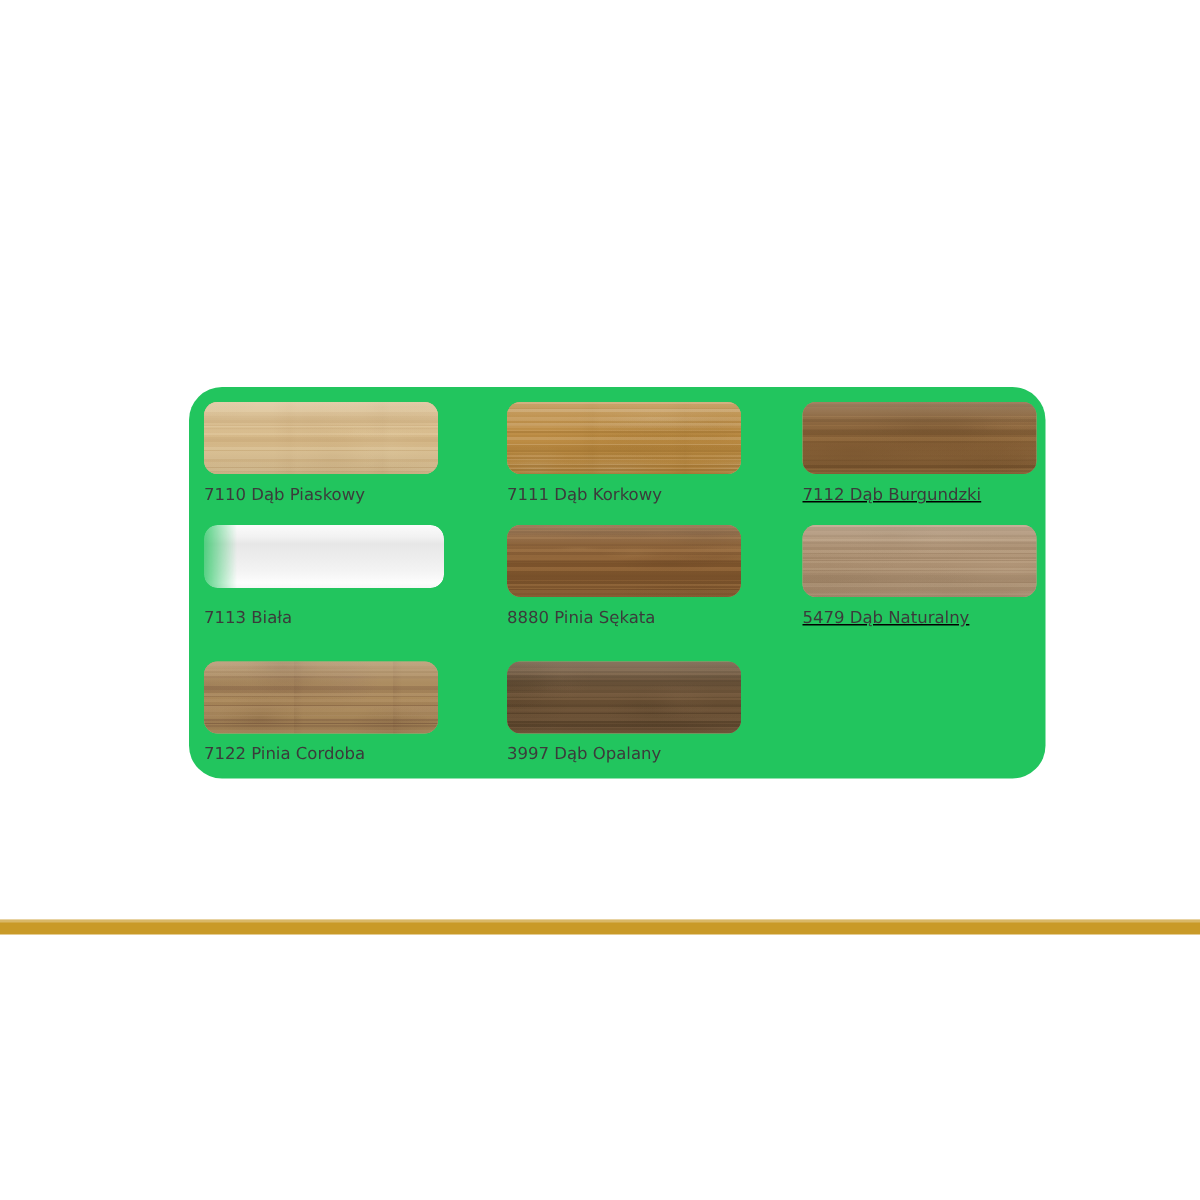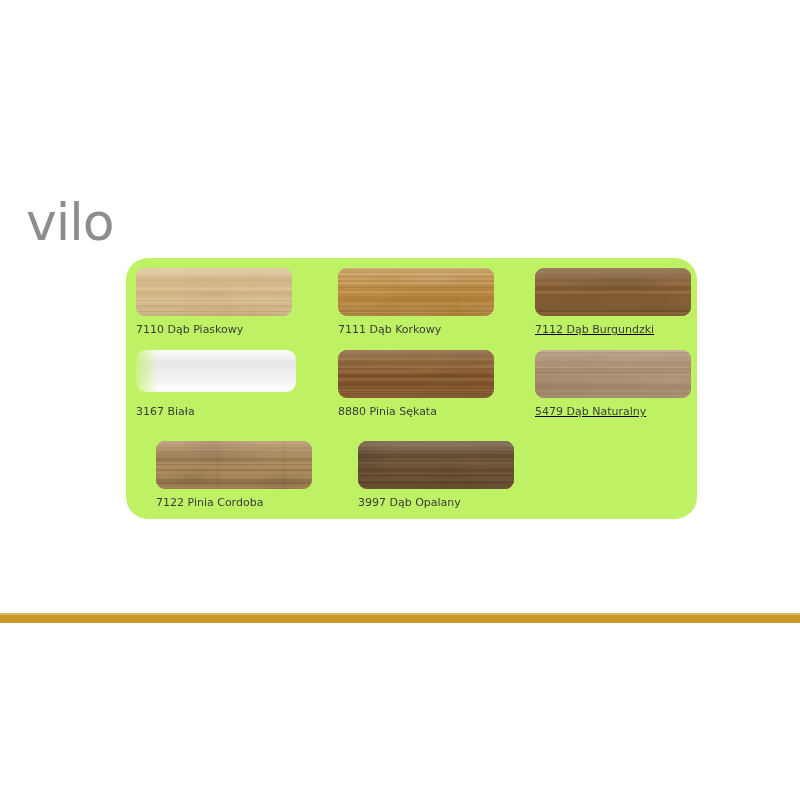--- a/index.html
+++ b/index.html
@@ -27,41 +27,41 @@
     font-weight: 400;
     fill: #8d8d8d;
     letter-spacing: -1px;
   }
 
   
   #swatch-panel {
     position: absolute;
     left: 126px; top: 258px;
     width: 571px; height: 261px;
-    background: #bef264;
+    background: #22c55e;
     border-radius: 22px;
   }
 
   .swatch-grid {
     position: absolute;
     left: 0; top: 0; right: 0; bottom: 0;
   }
 
   .swatch-cell {
     position: absolute;
     width: 168px;
   }
   
   .col-0 { left: 10px; }
   .col-1 { left: 212px; }
   .col-2 { left: 409px; text-decoration: underline; }
   
   .row-0 { top: 10px; }
   .row-1 { top: 92px; }
-  .row-2 { top: 183px; margin-left: 20px; }
+  .row-2 { top: 183px; }
 
   .swatch-chip {
     position: relative;
     width: 156px;
     height: 48px;
     border-radius: 9px;
     overflow: hidden;
     background: #cbb089;
   }
   .swatch-chip .grain {
@@ -115,25 +115,20 @@
   #gold-bar .bar-top-soft {
     position: absolute; left: 0; top: 0; width: 100%; height: 2px;
     background: rgba(255,255,255,0.30);
   }
 </style>
 </head>
 <body>
 
 <div id="page">
 
-  <div id="brand-logo">
-    <svg width="120" height="56" viewBox="0 0 120 56">
-      <text class="logo-text" x="0" y="44">vilo</text>
-    </svg>
-  </div>
 
   <div id="swatch-panel">
     <div class="swatch-grid" id="swatch-grid">
         <div class="swatch-cell col-0 row-0">
           <div class="swatch-chip">
             <div class="grain" style="background: linear-gradient(rgba(224, 200, 157, 0.44) 0%, rgba(224, 200, 157, 0.44) 2.8%, rgba(224, 200, 157, 0.35) 2.8%, rgba(224, 200, 157, 0.35) 5.79%, rgba(224, 200, 157, 0.3) 5.79%, rgba(224, 200, 157, 0.3) 7.8%, rgba(210, 180, 132, 0.447) 7.8%, rgba(210, 180, 132, 0.447) 8.7%, rgba(224, 200, 157, 0.35) 8.7%, rgba(224, 200, 157, 0.35) 11.02%, rgba(224, 200, 157, 0.43) 11.02%, rgba(224, 200, 157, 0.43) 13.77%, rgba(210, 180, 132, 0.475) 13.77%, rgba(210, 180, 132, 0.475) 17.67%, rgba(210, 180, 132, 0.63) 17.67%, rgba(210, 180, 132, 0.63) 19.66%, rgba(196, 163, 114, 0.34) 19.66%, rgba(196, 163, 114, 0.34) 21.77%, rgba(196, 163, 114, 0.4) 21.77%, rgba(196, 163, 114, 0.4) 24.77%, rgba(196, 163, 114, 0.506) 24.77%, rgba(196, 163, 114, 0.506) 28.6%, rgba(210, 180, 132, 0.37) 28.6%, rgba(210, 180, 132, 0.37) 31.86%, rgba(196, 163, 114, 0.392) 31.86%, rgba(196, 163, 114, 0.392) 33.25%, rgba(224, 200, 157, 0.52) 33.25%, rgba(224, 200, 157, 0.52) 34.31%, rgba(210, 180, 132, 0.208) 34.31%, rgba(210, 180, 132, 0.208) 35.69%, rgba(196, 163, 114, 0.373) 35.69%, rgba(196, 163, 114, 0.373) 37.36%, rgba(210, 180, 132, 0.408) 37.36%, rgba(210, 180, 132, 0.408) 38.68%, rgba(210, 180, 132, 0.24) 38.68%, rgba(210, 180, 132, 0.24) 42.63%, rgba(224, 200, 157, 0.467) 42.63%, rgba(224, 200, 157, 0.467) 45.93%, rgba(210, 180, 132, 0.486) 45.93%, rgba(210, 180, 132, 0.486) 46.78%, rgba(210, 180, 132, 0.518) 46.78%, rgba(210, 180, 132, 0.518) 48.11%, rgba(196, 163, 114, 0.435) 48.11%, rgba(196, 163, 114, 0.435) 51.46%, rgba(196, 163, 114, 0.514) 51.46%, rgba(196, 163, 114, 0.514) 55.4%, rgba(210, 180, 132, 0.624) 55.4%, rgba(210, 180, 132, 0.624) 59.19%, rgba(210, 180, 132, 0.47) 59.19%, rgba(210, 180, 132, 0.47) 62.08%, rgba(196, 163, 114, 0.427) 62.08%, rgba(196, 163, 114, 0.427) 62.9%, rgba(224, 200, 157, 0.63) 62.9%, rgba(224, 200, 157, 0.63) 66.35%, rgba(196, 163, 114, 0.373) 66.35%, rgba(196, 163, 114, 0.373) 68.73%, rgba(224, 200, 157, 0.5) 68.73%, rgba(224, 200, 157, 0.5) 72.06%, rgba(224, 200, 157, 0.443) 72.06%, rgba(224, 200, 157, 0.443) 73.73%, rgba(224, 200, 157, 0.42) 73.73%, rgba(224, 200, 157, 0.42) 77.31%, rgba(196, 163, 114, 0.44) 77.31%, rgba(196, 163, 114, 0.44) 78.42%, rgba(224, 200, 157, 0.467) 78.42%, rgba(224, 200, 157, 0.467) 79.86%, rgba(196, 163, 114, 0.208) 79.86%, rgba(196, 163, 114, 0.208) 81.87%, rgba(210, 180, 132, 0.443) 81.87%, rgba(210, 180, 132, 0.443) 83.65%, rgba(224, 200, 157, 0.23) 83.65%, rgba(224, 200, 157, 0.23) 87.52%, rgba(224, 200, 157, 0.255) 87.52%, rgba(224, 200, 157, 0.255) 89.65%, rgba(196, 163, 114, 0.506) 89.65%, rgba(196, 163, 114, 0.506) 90.99%, rgba(196, 163, 114, 0.282) 90.99%, rgba(196, 163, 114, 0.282) 92.33%, rgba(224, 200, 157, 0.25) 92.33%, rgba(224, 200, 157, 0.25) 95.14%, rgba(196, 163, 114, 0.3) 95.14%, rgba(196, 163, 114, 0.3) 97.25%, rgba(210, 180, 132, 0.357) 97.25%, rgba(210, 180, 132, 0.357) 99.78%, rgba(196, 163, 114, 0.533) 99.78%, rgba(196, 163, 114, 0.533) 100%), radial-gradient(24.3% 55.2% at 46.4% 24.7%, rgba(196, 163, 114, 0.3) 0%, rgba(196, 163, 114, 0.1) 48%, rgba(217, 189, 142, 0) 80%), radial-gradient(22% 58.2% at 54.9% 76%, rgba(196, 163, 114, 0.3) 0%, rgba(196, 163, 114, 0.1) 48%, rgba(217, 189, 142, 0) 80%), radial-gradient(30.1% 25.3% at 93.8% 3.9%, rgba(196, 163, 114, 0.3) 0%, rgba(196, 163, 114, 0.1) 48%, rgba(217, 189, 142, 0) 80%), radial-gradient(37.8% 47.6% at 75.6% 10.1%, rgba(196, 163, 114, 0.3) 0%, rgba(196, 163, 114, 0.1) 48%, rgba(217, 189, 142, 0) 80%), radial-gradient(25.3% 34% at 2.5% 0.9%, rgba(196, 163, 114, 0.3) 0%, rgba(196, 163, 114, 0.1) 48%, rgba(217, 189, 142, 0) 80%), radial-gradient(38.9% 24.4% at 14.2% 100.4%, rgba(230, 210, 171, 0.34) 0%, rgba(230, 210, 171, 0.1) 50%, rgba(217, 189, 142, 0) 82%), radial-gradient(29.5% 24.9% at 102.2% 99.3%, rgba(230, 210, 171, 0.34) 0%, rgba(230, 210, 171, 0.1) 50%, rgba(217, 189, 142, 0) 82%), radial-gradient(21.7% 43.7% at 77.6% 57%, rgba(230, 210, 171, 0.34) 0%, rgba(230, 210, 171, 0.1) 50%, rgba(217, 189, 142, 0) 82%), radial-gradient(17.9% 19.1% at 2.1% 3.4%, rgba(230, 210, 171, 0.34) 0%, rgba(230, 210, 171, 0.1) 50%, rgba(217, 189, 142, 0) 82%), repeating-linear-gradient(to right, rgba(217, 189, 142, 0) 0px, rgba(217, 189, 142, 0) 46px, rgba(196, 163, 114, 0.2) 57px, rgba(217, 189, 142, 0) 62px), linear-gradient(rgb(217, 189, 142), rgb(217, 189, 142));"></div>
             <div class="sheen"></div>
           </div>
           <div class="swatch-label">7110 Dąb Piaskowy</div>
         </div>
@@ -146,21 +141,21 @@
         </div>
         <div class="swatch-cell col-2 row-0">
           <div class="swatch-chip">
             <div class="grain" style="background: linear-gradient(rgba(128, 90, 50, 0.365) 0%, rgba(128, 90, 50, 0.365) 3.04%, rgba(108, 74, 38, 0.376) 3.04%, rgba(108, 74, 38, 0.376) 6.61%, rgba(128, 90, 50, 0.61) 6.61%, rgba(128, 90, 50, 0.61) 7.41%, rgba(128, 90, 50, 0.38) 7.41%, rgba(128, 90, 50, 0.38) 8.77%, rgba(128, 90, 50, 0.482) 8.77%, rgba(128, 90, 50, 0.482) 12.73%, rgba(128, 90, 50, 0.408) 12.73%, rgba(128, 90, 50, 0.408) 13.63%, rgba(128, 90, 50, 0.506) 13.63%, rgba(128, 90, 50, 0.506) 17.29%, rgba(128, 90, 50, 0.592) 17.29%, rgba(128, 90, 50, 0.592) 19.88%, rgba(152, 112, 66, 0.463) 19.88%, rgba(152, 112, 66, 0.463) 21.27%, rgba(128, 90, 50, 0.29) 21.27%, rgba(128, 90, 50, 0.29) 23.67%, rgba(108, 74, 38, 0.455) 23.67%, rgba(108, 74, 38, 0.455) 27.49%, rgba(128, 90, 50, 0.373) 27.49%, rgba(128, 90, 50, 0.373) 29.6%, rgba(128, 90, 50, 0.525) 29.6%, rgba(128, 90, 50, 0.525) 31.55%, rgba(152, 112, 66, 0.337) 31.55%, rgba(152, 112, 66, 0.337) 33.97%, rgba(128, 90, 50, 0.28) 33.97%, rgba(128, 90, 50, 0.28) 37.13%, rgba(108, 74, 38, 0.34) 37.13%, rgba(108, 74, 38, 0.34) 38.26%, rgba(108, 74, 38, 0.545) 38.26%, rgba(108, 74, 38, 0.545) 42.09%, rgba(108, 74, 38, 0.525) 42.09%, rgba(108, 74, 38, 0.525) 45.42%, rgba(128, 90, 50, 0.576) 45.42%, rgba(128, 90, 50, 0.576) 48.05%, rgba(152, 112, 66, 0.557) 48.05%, rgba(152, 112, 66, 0.557) 50.57%, rgba(152, 112, 66, 0.482) 50.57%, rgba(152, 112, 66, 0.482) 53.56%, rgba(108, 74, 38, 0.3) 53.56%, rgba(108, 74, 38, 0.3) 57.34%, rgba(128, 90, 50, 0.54) 57.34%, rgba(128, 90, 50, 0.54) 61.21%, rgba(128, 90, 50, 0.592) 61.21%, rgba(128, 90, 50, 0.592) 62.24%, rgba(152, 112, 66, 0.216) 62.24%, rgba(152, 112, 66, 0.216) 63.06%, rgba(128, 90, 50, 0.384) 63.06%, rgba(128, 90, 50, 0.384) 66.51%, rgba(128, 90, 50, 0.56) 66.51%, rgba(128, 90, 50, 0.56) 68.47%, rgba(128, 90, 50, 0.38) 68.47%, rgba(128, 90, 50, 0.38) 71.9%, rgba(128, 90, 50, 0.294) 71.9%, rgba(128, 90, 50, 0.294) 74%, rgba(128, 90, 50, 0.5) 74%, rgba(128, 90, 50, 0.5) 75.38%, rgba(128, 90, 50, 0.5) 75.38%, rgba(128, 90, 50, 0.5) 76.62%, rgba(128, 90, 50, 0.267) 76.62%, rgba(128, 90, 50, 0.267) 78.75%, rgba(128, 90, 50, 0.608) 78.75%, rgba(128, 90, 50, 0.608) 80.68%, rgba(108, 74, 38, 0.365) 80.68%, rgba(108, 74, 38, 0.365) 81.84%, rgba(128, 90, 50, 0.51) 81.84%, rgba(128, 90, 50, 0.51) 85.8%, rgba(128, 90, 50, 0.48) 85.8%, rgba(128, 90, 50, 0.48) 87.76%, rgba(108, 74, 38, 0.61) 87.76%, rgba(108, 74, 38, 0.61) 90.98%, rgba(128, 90, 50, 0.247) 90.98%, rgba(128, 90, 50, 0.247) 92.46%, rgba(152, 112, 66, 0.514) 92.46%, rgba(152, 112, 66, 0.514) 94.9%, rgba(128, 90, 50, 0.455) 94.9%, rgba(128, 90, 50, 0.455) 97.44%, rgba(152, 112, 66, 0.55) 97.44%, rgba(152, 112, 66, 0.55) 98.5%, rgba(152, 112, 66, 0.216) 98.5%, rgba(152, 112, 66, 0.216) 100%), radial-gradient(42.3% 50.9% at 64.7% 36.4%, rgba(108, 74, 38, 0.3) 0%, rgba(108, 74, 38, 0.1) 48%, rgba(138, 99, 56, 0) 80%), radial-gradient(43% 23.3% at 90.2% 8.7%, rgba(108, 74, 38, 0.3) 0%, rgba(108, 74, 38, 0.1) 48%, rgba(138, 99, 56, 0) 80%), radial-gradient(39.1% 41% at 21.7% 66.5%, rgba(108, 74, 38, 0.3) 0%, rgba(108, 74, 38, 0.1) 48%, rgba(138, 99, 56, 0) 80%), radial-gradient(44.9% 71.2% at 91.2% 79.5%, rgba(108, 74, 38, 0.3) 0%, rgba(108, 74, 38, 0.1) 48%, rgba(138, 99, 56, 0) 80%), radial-gradient(39.2% 65.7% at 48.9% 32%, rgba(108, 74, 38, 0.3) 0%, rgba(108, 74, 38, 0.1) 48%, rgba(138, 99, 56, 0) 80%), radial-gradient(24.8% 48% at 101.9% 85.7%, rgba(166, 124, 76, 0.34) 0%, rgba(166, 124, 76, 0.1) 50%, rgba(138, 99, 56, 0) 82%), radial-gradient(30.2% 31.7% at 89.6% 30.8%, rgba(166, 124, 76, 0.34) 0%, rgba(166, 124, 76, 0.1) 50%, rgba(138, 99, 56, 0) 82%), radial-gradient(32% 38.3% at 102.1% 92.1%, rgba(166, 124, 76, 0.34) 0%, rgba(166, 124, 76, 0.1) 50%, rgba(138, 99, 56, 0) 82%), radial-gradient(40.1% 54.5% at 99% 63.8%, rgba(166, 124, 76, 0.34) 0%, rgba(166, 124, 76, 0.1) 50%, rgba(138, 99, 56, 0) 82%), repeating-linear-gradient(to right, rgba(138, 99, 56, 0) 0px, rgba(138, 99, 56, 0) 59px, rgba(108, 74, 38, 0.2) 57px, rgba(138, 99, 56, 0) 46px), linear-gradient(rgb(138, 99, 56), rgb(138, 99, 56));"></div>
             <div class="sheen"></div>
           </div>
           <div class="swatch-label">7112 Dąb Burgundzki</div>
         </div>
         <div class="swatch-cell col-0 row-1 cell-white">
           <div class="swatch-chip chip-white"></div>
-          <div class="swatch-label">3167 Biała</div>
+          <div class="swatch-label">7113 Biała</div>
         </div>
         <div class="swatch-cell col-1 row-1">
           <div class="swatch-chip">
             <div class="grain" style="background: linear-gradient(rgba(110, 72, 36, 0.286) 0%, rgba(110, 72, 36, 0.286) 3.28%, rgba(130, 88, 46, 0.4) 3.28%, rgba(130, 88, 46, 0.4) 4.23%, rgba(110, 72, 36, 0.47) 4.23%, rgba(110, 72, 36, 0.47) 7.02%, rgba(130, 88, 46, 0.318) 7.02%, rgba(130, 88, 46, 0.318) 8.84%, rgba(110, 72, 36, 0.616) 8.84%, rgba(110, 72, 36, 0.616) 11.24%, rgba(110, 72, 36, 0.384) 11.24%, rgba(110, 72, 36, 0.384) 13.49%, rgba(130, 88, 46, 0.537) 13.49%, rgba(130, 88, 46, 0.537) 16.91%, rgba(154, 110, 63, 0.553) 16.91%, rgba(154, 110, 63, 0.553) 20.11%, rgba(130, 88, 46, 0.58) 20.11%, rgba(130, 88, 46, 0.58) 23.98%, rgba(130, 88, 46, 0.63) 23.98%, rgba(130, 88, 46, 0.63) 25.78%, rgba(110, 72, 36, 0.404) 25.78%, rgba(110, 72, 36, 0.404) 29.58%, rgba(130, 88, 46, 0.38) 29.58%, rgba(130, 88, 46, 0.38) 30.54%, rgba(110, 72, 36, 0.208) 30.54%, rgba(110, 72, 36, 0.208) 33.05%, rgba(154, 110, 63, 0.6) 33.05%, rgba(154, 110, 63, 0.6) 36.83%, rgba(110, 72, 36, 0.353) 36.83%, rgba(110, 72, 36, 0.353) 38.58%, rgba(110, 72, 36, 0.314) 38.58%, rgba(110, 72, 36, 0.314) 42.35%, rgba(154, 110, 63, 0.235) 42.35%, rgba(154, 110, 63, 0.235) 45.5%, rgba(154, 110, 63, 0.365) 45.5%, rgba(154, 110, 63, 0.365) 48.21%, rgba(110, 72, 36, 0.235) 48.21%, rgba(110, 72, 36, 0.235) 50.18%, rgba(110, 72, 36, 0.63) 50.18%, rgba(110, 72, 36, 0.63) 51.16%, rgba(110, 72, 36, 0.443) 51.16%, rgba(110, 72, 36, 0.443) 52.6%, rgba(110, 72, 36, 0.616) 52.6%, rgba(110, 72, 36, 0.616) 53.62%, rgba(110, 72, 36, 0.565) 53.62%, rgba(110, 72, 36, 0.565) 57.43%, rgba(110, 72, 36, 0.557) 57.43%, rgba(110, 72, 36, 0.557) 58.89%, rgba(154, 110, 63, 0.41) 58.89%, rgba(154, 110, 63, 0.41) 60.83%, rgba(154, 110, 63, 0.345) 60.83%, rgba(154, 110, 63, 0.345) 63.71%, rgba(110, 72, 36, 0.494) 63.71%, rgba(110, 72, 36, 0.494) 67.4%, rgba(110, 72, 36, 0.39) 67.4%, rgba(110, 72, 36, 0.39) 68.66%, rgba(110, 72, 36, 0.533) 68.66%, rgba(110, 72, 36, 0.533) 69.53%, rgba(110, 72, 36, 0.56) 69.53%, rgba(110, 72, 36, 0.56) 70.64%, rgba(110, 72, 36, 0.59) 70.64%, rgba(110, 72, 36, 0.59) 72.73%, rgba(110, 72, 36, 0.54) 72.73%, rgba(110, 72, 36, 0.54) 75.87%, rgba(130, 88, 46, 0.3) 75.87%, rgba(130, 88, 46, 0.3) 78.31%, rgba(110, 72, 36, 0.52) 78.31%, rgba(110, 72, 36, 0.52) 81.81%, rgba(154, 110, 63, 0.576) 81.81%, rgba(154, 110, 63, 0.576) 84.74%, rgba(110, 72, 36, 0.275) 84.74%, rgba(110, 72, 36, 0.275) 88%, rgba(154, 110, 63, 0.514) 88%, rgba(154, 110, 63, 0.514) 89.1%, rgba(110, 72, 36, 0.443) 89.1%, rgba(110, 72, 36, 0.443) 90.72%, rgba(154, 110, 63, 0.29) 90.72%, rgba(154, 110, 63, 0.29) 94.27%, rgba(130, 88, 46, 0.204) 94.27%, rgba(130, 88, 46, 0.204) 96.54%, rgba(154, 110, 63, 0.345) 96.54%, rgba(154, 110, 63, 0.345) 99.75%, rgba(130, 88, 46, 0.525) 99.75%, rgba(130, 88, 46, 0.525) 100%), radial-gradient(30.1% 16.5% at 69.8% 52.2%, rgba(110, 72, 36, 0.42) 0%, rgba(110, 72, 36, 0.18) 45%, rgba(140, 96, 52, 0) 78%), radial-gradient(34.6% 15.3% at 36.8% 11.9%, rgba(110, 72, 36, 0.42) 0%, rgba(110, 72, 36, 0.18) 45%, rgba(140, 96, 52, 0) 78%), radial-gradient(26.3% 20.4% at 84.3% 14.3%, rgba(110, 72, 36, 0.42) 0%, rgba(110, 72, 36, 0.18) 45%, rgba(140, 96, 52, 0) 78%), radial-gradient(22.5% 8.4% at 57.8% 15.8%, rgba(110, 72, 36, 0.42) 0%, rgba(110, 72, 36, 0.18) 45%, rgba(140, 96, 52, 0) 78%), radial-gradient(33% 14.9% at 84.5% 17.5%, rgba(110, 72, 36, 0.42) 0%, rgba(110, 72, 36, 0.18) 45%, rgba(140, 96, 52, 0) 78%), radial-gradient(25.2% 11.2% at 88.9% 46.2%, rgba(110, 72, 36, 0.42) 0%, rgba(110, 72, 36, 0.18) 45%, rgba(140, 96, 52, 0) 78%), radial-gradient(40.6% 17.4% at 78.9% 92.6%, rgba(110, 72, 36, 0.42) 0%, rgba(110, 72, 36, 0.18) 45%, rgba(140, 96, 52, 0) 78%), radial-gradient(29.6% 8.2% at 99.9% 31.7%, rgba(168, 123, 73, 0.4) 0%, rgba(168, 123, 73, 0.12) 50%, rgba(140, 96, 52, 0) 80%), radial-gradient(31.2% 14.1% at 32.8% 6%, rgba(168, 123, 73, 0.4) 0%, rgba(168, 123, 73, 0.12) 50%, rgba(140, 96, 52, 0) 80%), radial-gradient(18.7% 13.3% at 54.3% 38.1%, rgba(168, 123, 73, 0.4) 0%, rgba(168, 123, 73, 0.12) 50%, rgba(140, 96, 52, 0) 80%), radial-gradient(30.6% 9.5% at 76.1% 93.7%, rgba(168, 123, 73, 0.4) 0%, rgba(168, 123, 73, 0.12) 50%, rgba(140, 96, 52, 0) 80%), radial-gradient(14.2% 5.1% at 30.5% 32.8%, rgba(168, 123, 73, 0.4) 0%, rgba(168, 123, 73, 0.12) 50%, rgba(140, 96, 52, 0) 80%), repeating-linear-gradient(to right, rgba(140, 96, 52, 0) 0px, rgba(140, 96, 52, 0) 49px, rgba(110, 72, 36, 0.2) 45px, rgba(140, 96, 52, 0) 45px), linear-gradient(rgb(140, 96, 52), rgb(140, 96, 52));"></div>
             <div class="sheen"></div>
           </div>
           <div class="swatch-label">8880 Pinia Sękata</div>
         </div>
         <div class="swatch-cell col-2 row-1">
           <div class="swatch-chip">

